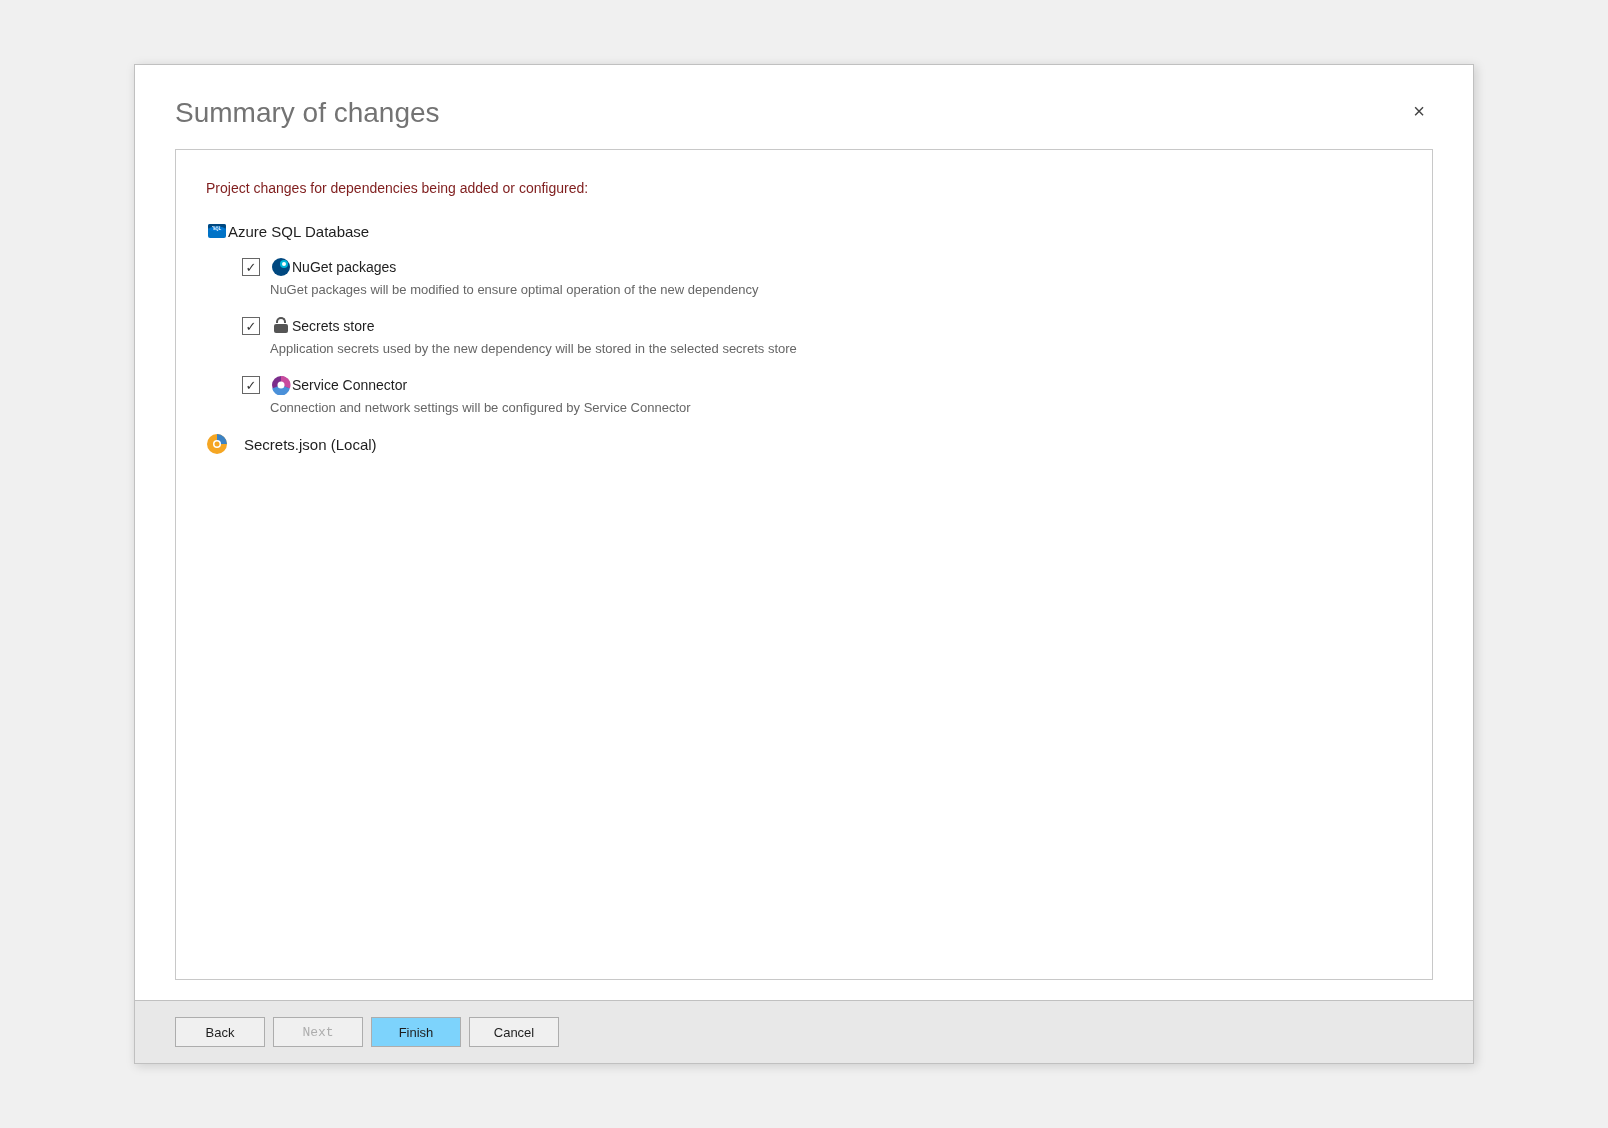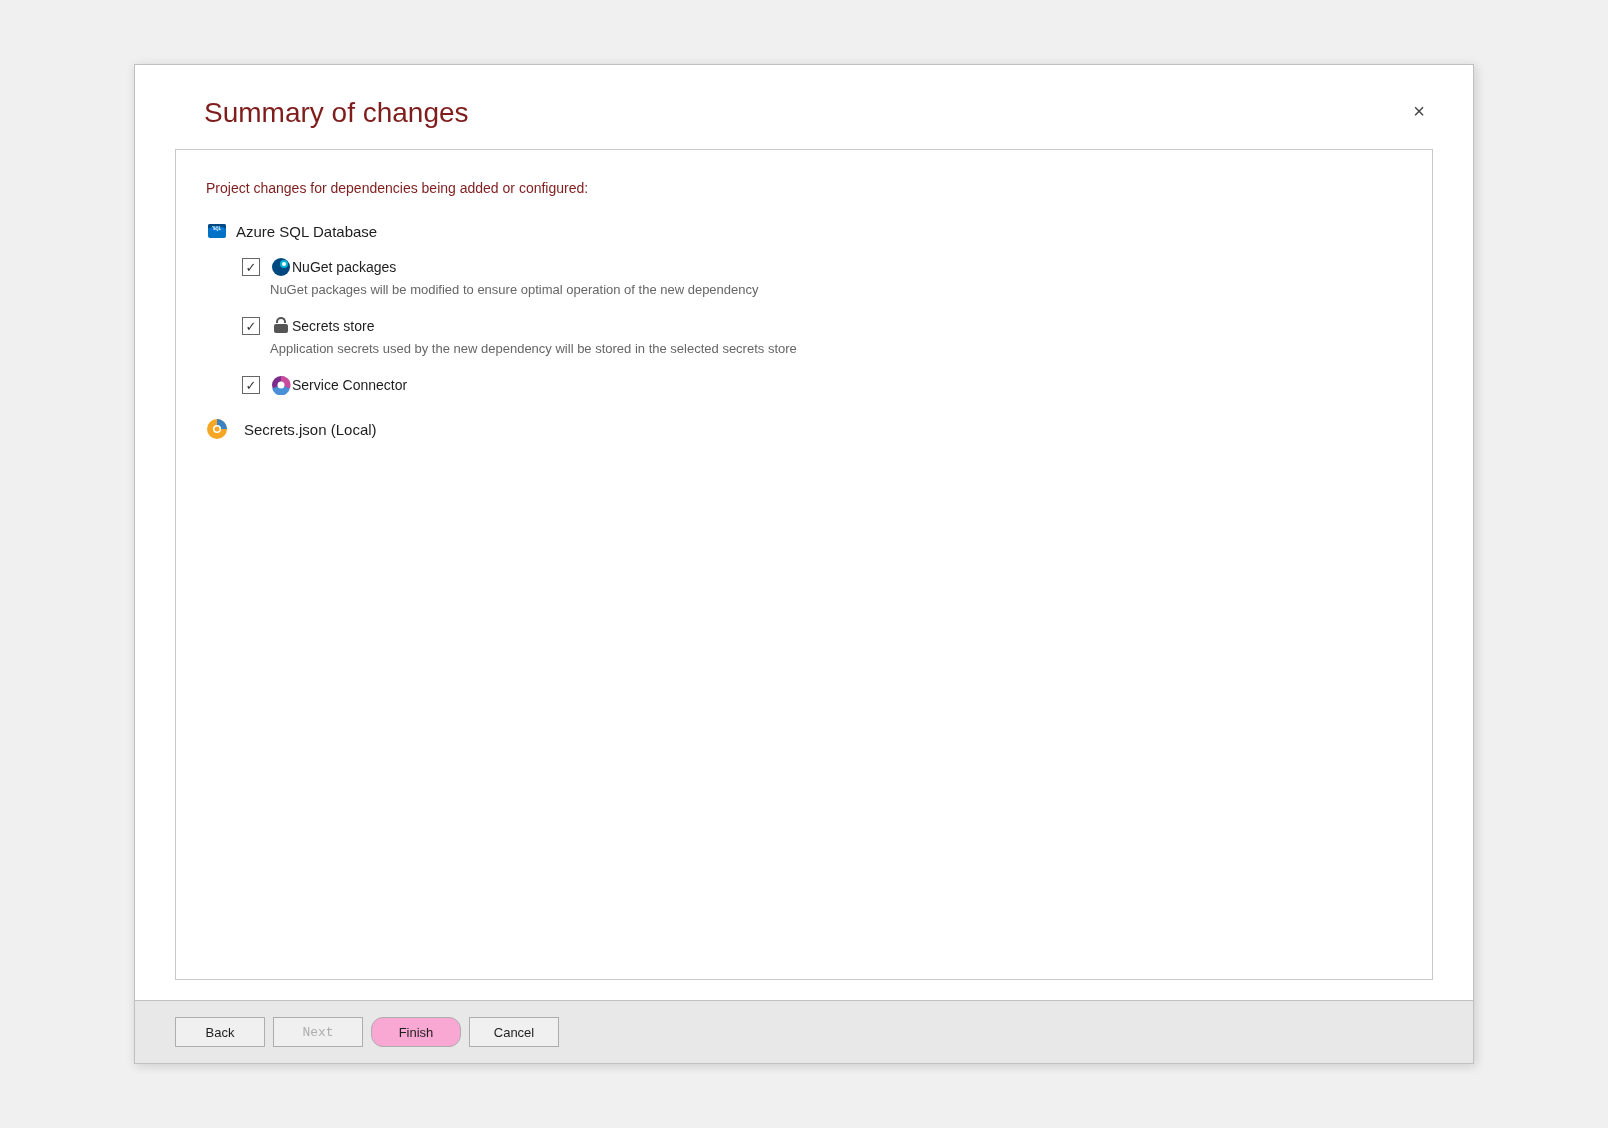--- a/index.html
+++ b/index.html
@@ -24,22 +24,21 @@
     }
     .dialog-header {
       padding: 32px 40px 20px 40px;
       display: flex;
       align-items: flex-start;
       justify-content: space-between;
     }
     .dialog-title {
       font-size: 28px;
       font-weight: 300;
-      color: #7f1d1d;
-      margin-left: 29px;
+      color: #737373;
     }
     .close-btn {
       background: none;
       border: none;
       font-size: 20px;
       cursor: pointer;
       color: #444;
       padding: 4px 8px;
       line-height: 1;
     }
@@ -58,21 +57,20 @@
       font-size: 14px;
       color: #7f1d1d;
       margin-bottom: 24px;
     }
     .dependency-group {
       margin-bottom: 16px;
     }
     .dependency-title {
       display: flex;
       align-items: center;
-      gap: 8px;
       font-size: 15px;
       font-weight: 400;
       color: #1e1e1e;
       margin-bottom: 14px;
     }
     .dep-icon {
       width: 22px;
       height: 22px;
       display: inline-flex;
       align-items: center;
@@ -159,23 +157,22 @@
       border: 1px solid #adadad;
       background: #f0f0f0;
       color: #1e1e1e;
     }
     .footer-btn:disabled {
       color: #adadad;
       cursor: default;
       font-family: Liberation Mono, monospace;
     }
     .footer-btn.primary {
-      background: #f9a8d4;
+      background: #7dd3fc;
       border-color: #adadad;
-      border-radius: 12px;
     }
     .secrets-group {
       display: flex;
       align-items: center;
       gap: 16px;
       font-size: 15px;
       color: #1e1e1e;
       margin-top: 8px;
     }
   </style>
@@ -254,20 +251,21 @@
                 <svg width="20" height="20" viewBox="0 0 20 20">
                   <circle cx="10" cy="10" r="9" fill="#7b2d8b"></circle>
                   <path d="M10 1 A9 9 0 0 1 18.8 13.5 L10 10 Z" fill="#c84b9e"></path>
                   <path d="M18.8 13.5 A9 9 0 0 1 1.2 13.5 L10 10 Z" fill="#4a90d9"></path>
                   <circle cx="10" cy="10" r="3.5" fill="white"></circle>
                 </svg>
               </span>
               <span>Service Connector</span>
             </div>
           </div>
+          <div class="item-desc">Connection and network settings will be configured by Service Connector</div>
         </div>
       </div>
 
       <div class="secrets-group">
         <span class="dep-icon">
           <svg width="22" height="22" viewBox="0 0 22 22">
             <circle cx="11" cy="11" r="10" fill="#f5a623"></circle>
             <path d="M11 1 A10 10 0 0 1 21 11 L11 11 Z" fill="#3b82c4"></path>
             <circle cx="11" cy="11" r="4" fill="white"></circle>
             <circle cx="11" cy="11" r="2.5" fill="#f5a623"></circle>

